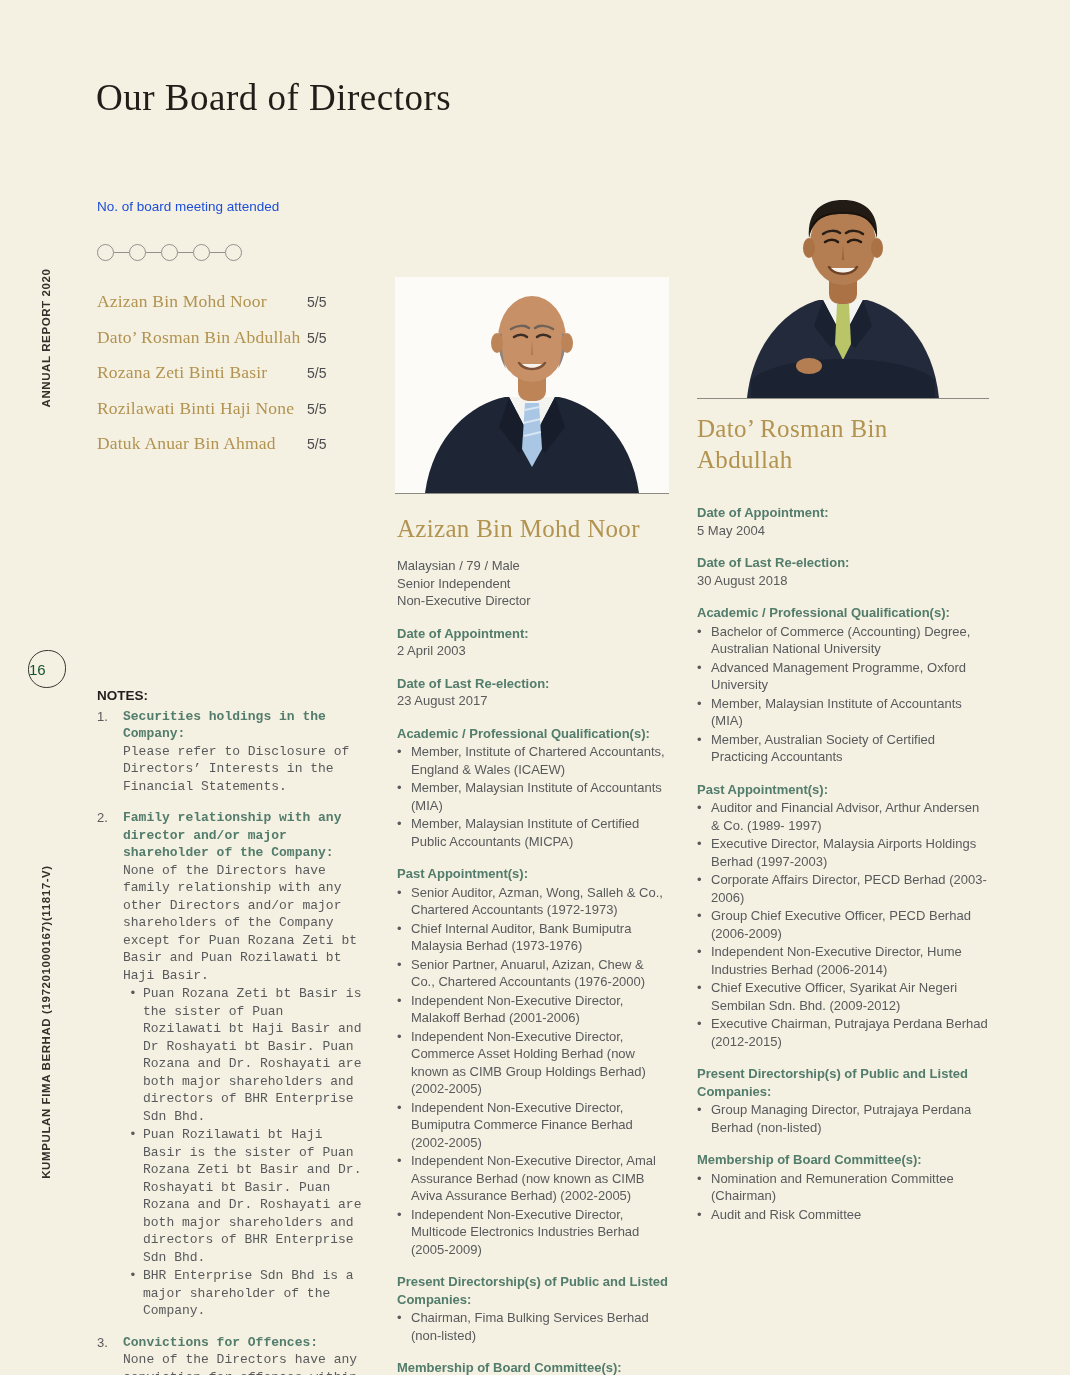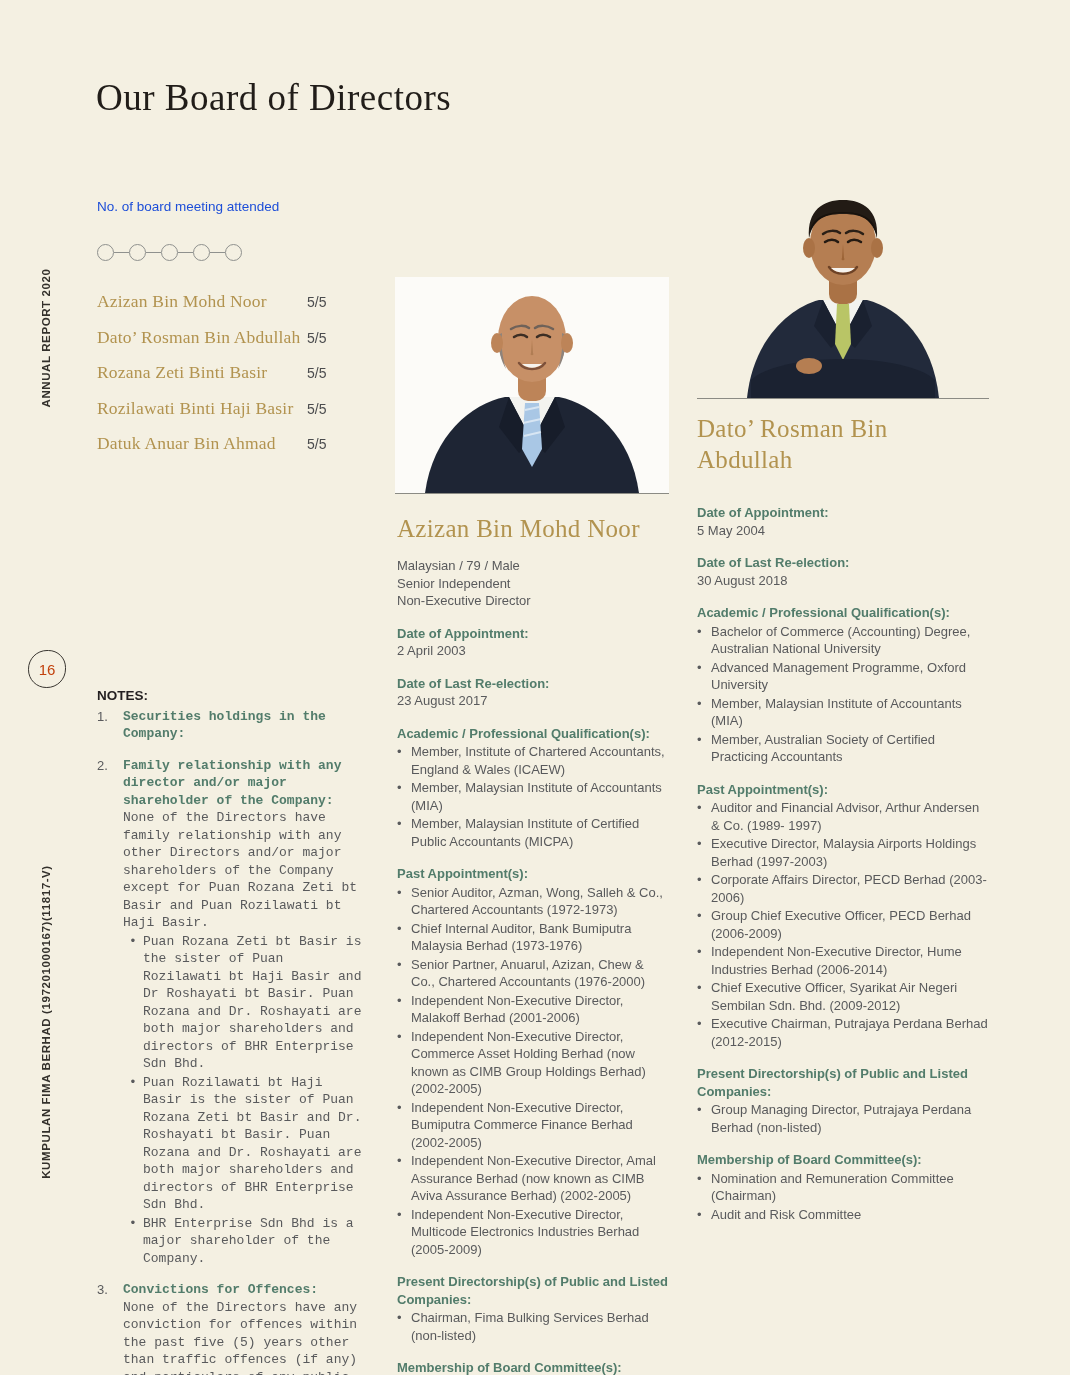--- a/index.html
+++ b/index.html
@@ -16,22 +16,22 @@
   
   .v-text {
     position:absolute; white-space:nowrap;
     transform:translate(-50%,-50%) rotate(-90deg);
     font-size:11.5px; letter-spacing:0.6px; font-weight:bold;
     color:#33302b;
   }
   .page-circle {
     position:absolute; left:28px; top:650px;
     width:38px; height:38px; border:1.6px solid #3a3732; border-radius:50% 46% 50% 48%;
-    display:flex; align-items:center; justify-content:center;
-    font-size:15px; color:#c2410c; background:transparent;
+    display:flex; align-items:center; 
+    font-size:15px; color:#14532d; background:transparent;
   }
 
   
   .page-title {
     position:absolute; left:96px; top:76px;
     font-family:"Liberation Serif", serif;
     font-size:37px; font-weight:400; letter-spacing:0.5px;
     color:#211d19;
   }
 
@@ -127,36 +127,37 @@
     </div>
     <div class="att-row">
       <span class="att-name">Dato’ Rosman Bin Abdullah</span>
       <span class="att-value">5/5</span>
     </div>
     <div class="att-row">
       <span class="att-name">Rozana Zeti Binti Basir</span>
       <span class="att-value">5/5</span>
     </div>
     <div class="att-row">
-      <span class="att-name">Rozilawati Binti Haji Basir</span>
+      <span class="att-name">Rozilawati Binti Haji None</span>
       <span class="att-value">5/5</span>
     </div>
     <div class="att-row">
       <span class="att-name">Datuk Anuar Bin Ahmad</span>
       <span class="att-value">5/5</span>
     </div>
   </div>
 
 <div class="notes">
   <div class="notes-heading">NOTES:</div>
   <div>
       <div class="note-item">
         <div class="note-num">1.</div>
         <div class="note-body">
           <div class="note-title">Securities holdings in the Company:</div>
+          <div class="note-text">Please refer to Disclosure of Directors’ Interests in the Financial Statements.</div>
         </div>
       </div>
       <div class="note-item">
         <div class="note-num">2.</div>
         <div class="note-body">
           <div class="note-title">Family relationship with any director and/or major shareholder of the Company:</div>
           <div class="note-text">None of the Directors have family relationship with any other Directors and/or major shareholders of the Company except for Puan Rozana Zeti bt Basir and Puan Rozilawati bt Haji Basir.</div>
           <div class="bullet-row">
             <span class="bullet-marker">•</span>
             <span class="bullet-text">Puan Rozana Zeti bt Basir is the sister of Puan Rozilawati bt Haji Basir and Dr Roshayati bt Basir. Puan Rozana and Dr. Roshayati are both major shareholders and directors of BHR Enterprise Sdn Bhd.</span>

